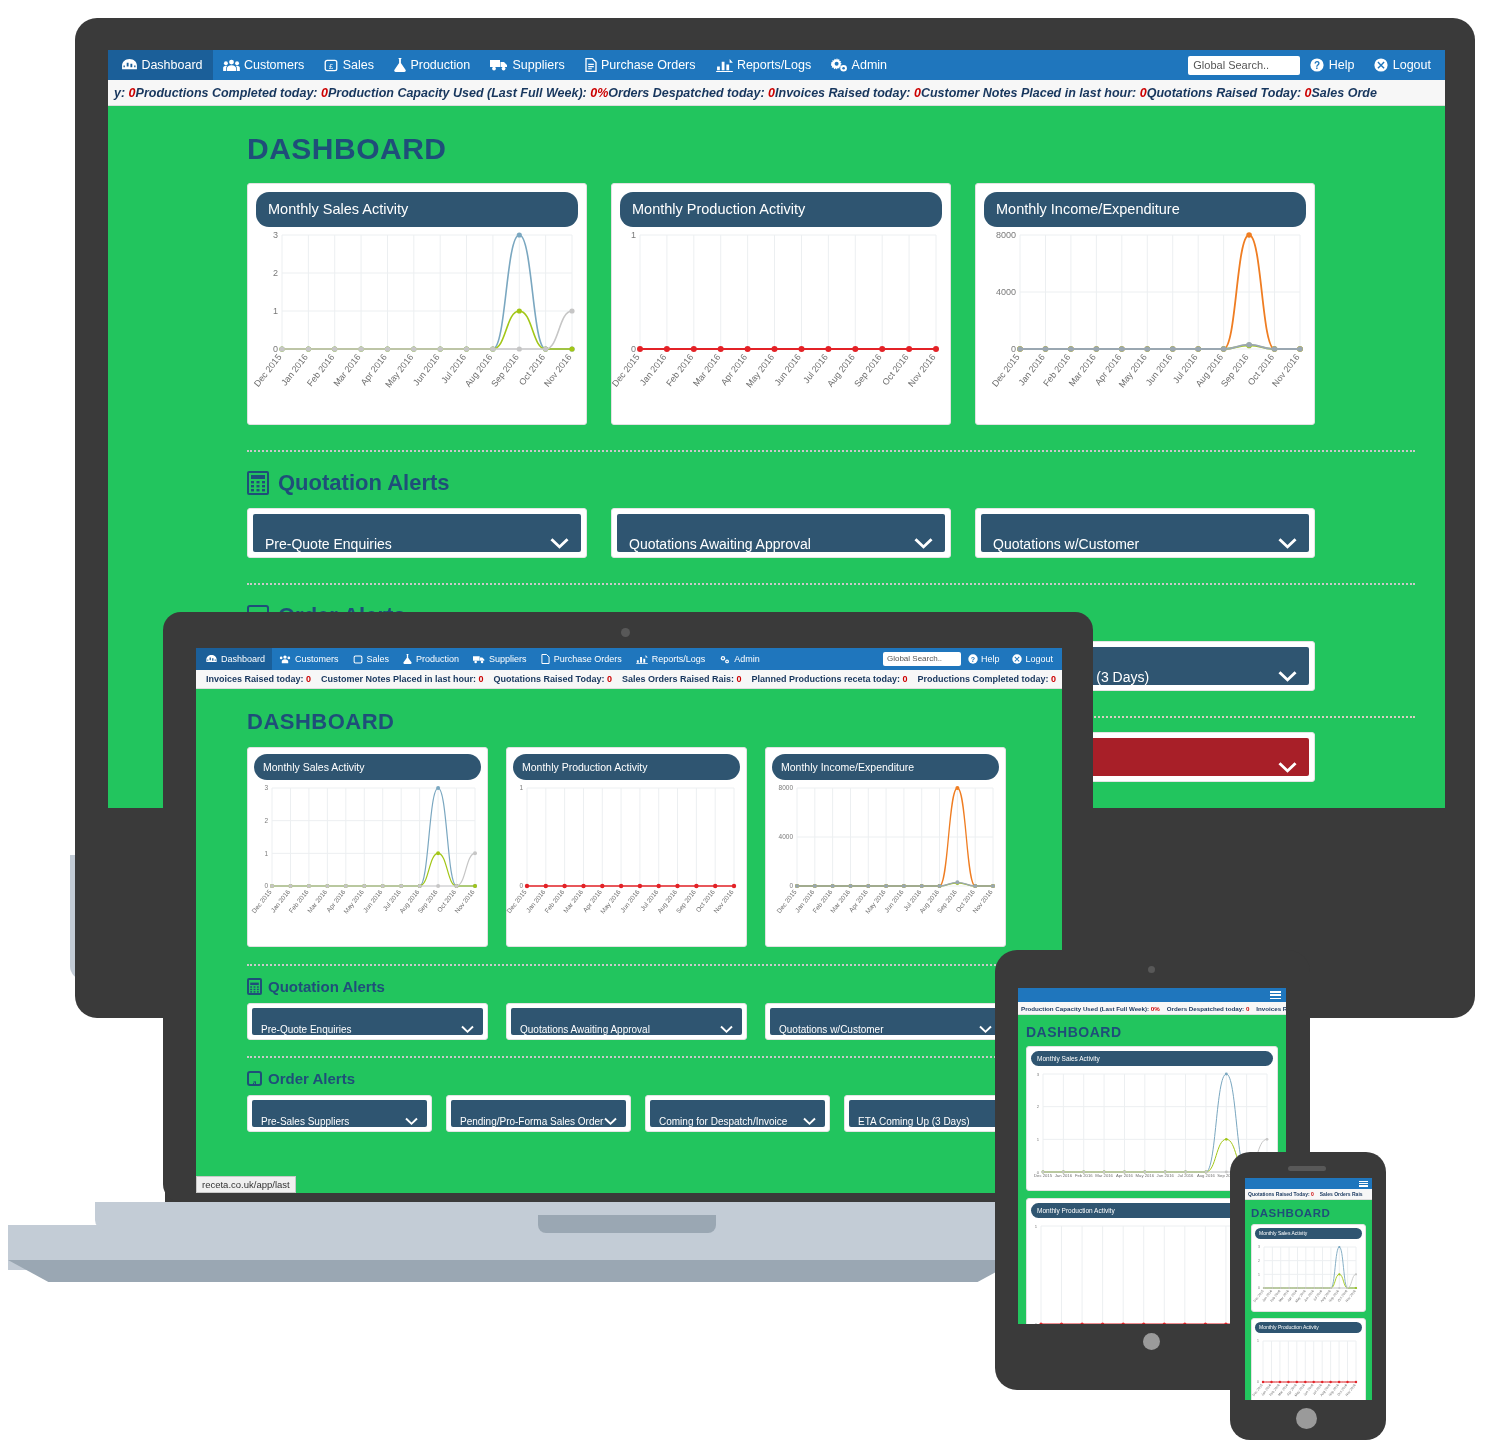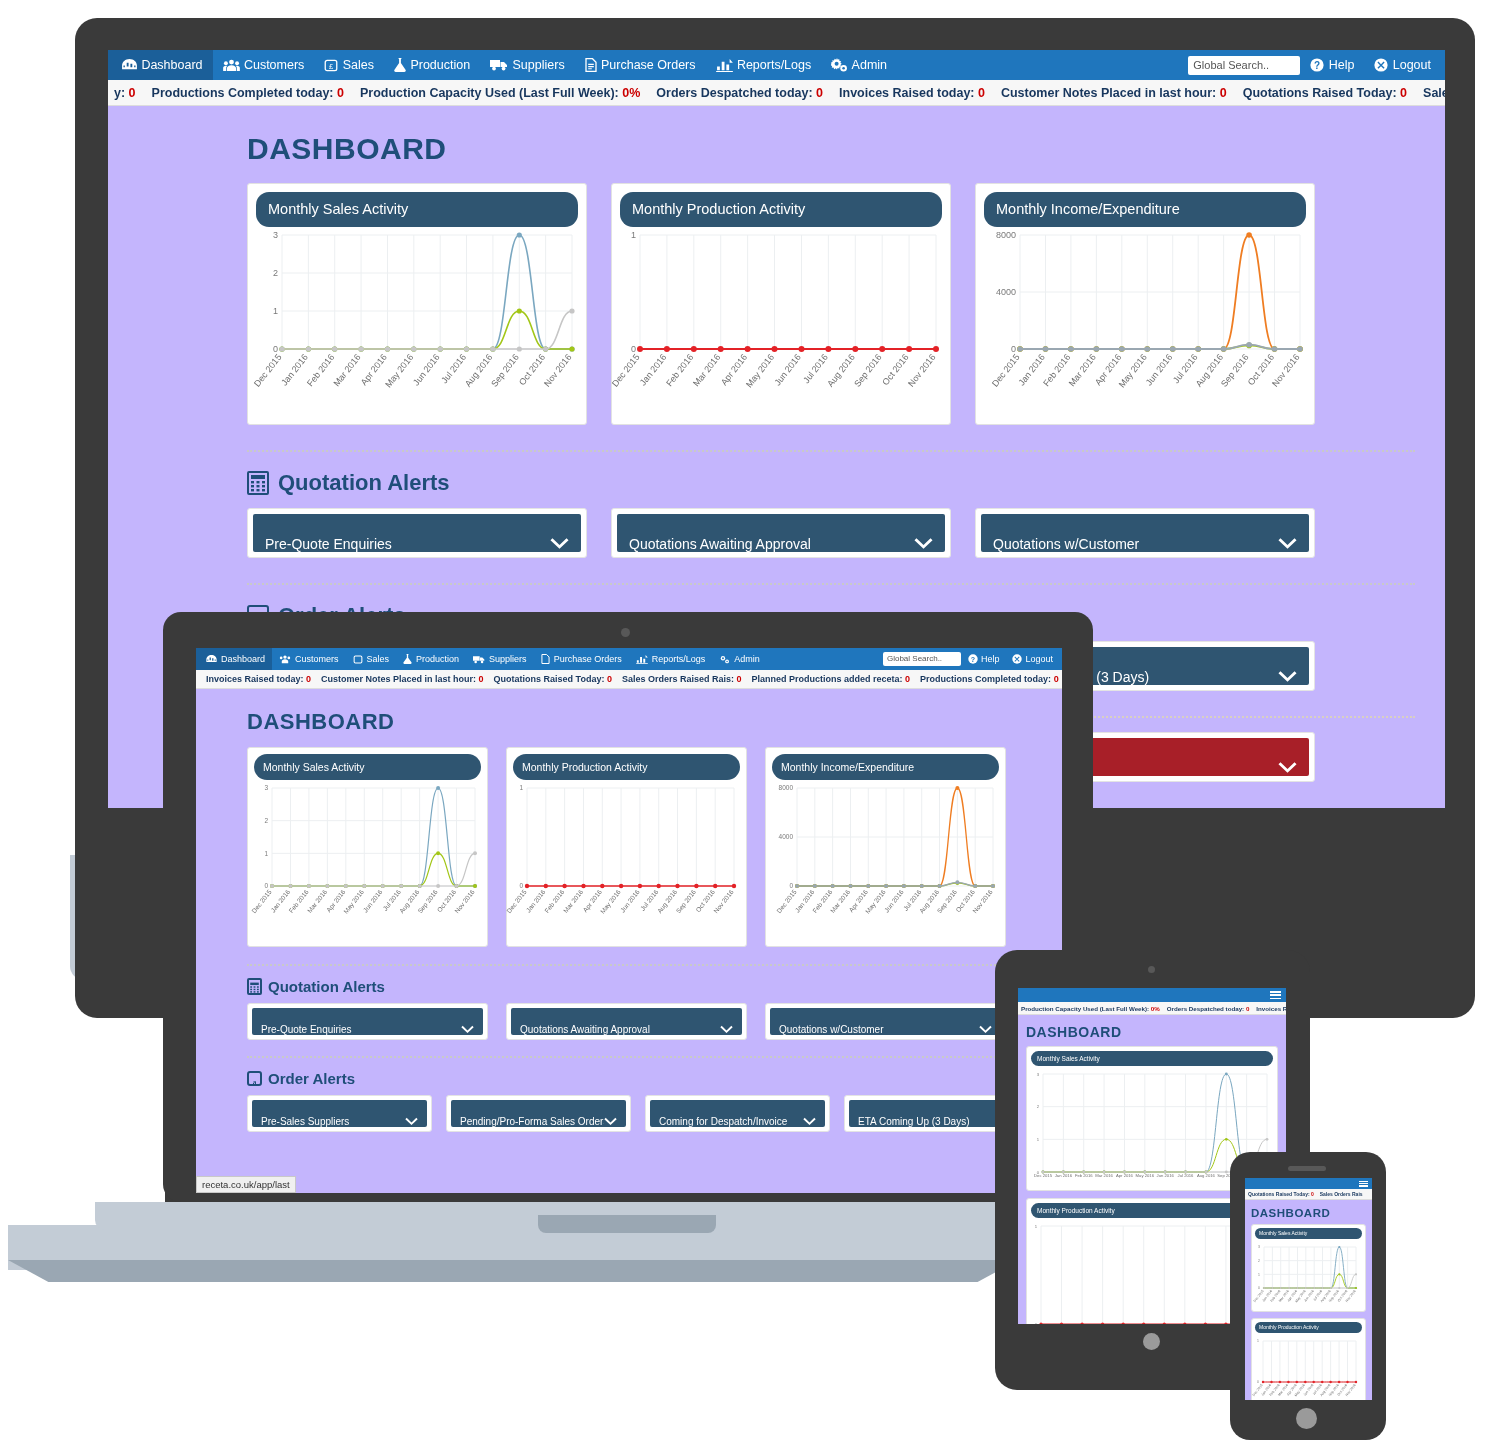--- a/index.html
+++ b/index.html
@@ -1,20 +1,20 @@
 <!DOCTYPE html>
 <html><head>
 <meta charset="utf-8">
 <style>
   * { box-sizing: border-box; margin:0; padding:0; }
   html,body{ width:1500px; height:1440px; background:#fff; font-family:"Liberation Sans", sans-serif; overflow:hidden;}
   .stage{ position:relative; width:1500px; height:1440px; background:#fff;}
 
   
-  .app{ background:#c4b5fd; width:100%; height:100%; overflow:hidden; position:relative;}
+  .app{ background:#22c55e; width:100%; height:100%; overflow:hidden; position:relative;}
   .navbar{ background:#1f76bd; display:flex; align-items:center; width:100%; }
   .nav-item{ display:flex; align-items:center; gap:.35em; color:#fff; white-space:nowrap;}
   .nav-item .ic{ display:inline-flex; align-items:center; justify-content:center; }
   .nav-right{ margin-left:auto; display:flex; align-items:center; }
   .gsearch{ background:#fff; border-radius:2px; color:#555; overflow:hidden; white-space:nowrap;}
   .ticker{ background:#f7f7f7; border-bottom:1px solid #ddd; color:#17365d; font-weight:bold; display:flex; align-items:center; white-space:nowrap; overflow:hidden;}
   .ticker b{ color:#cc0000; }
   .page{ padding:0; }
   .pgtitle{ color:#1f4e79; font-weight:bold; letter-spacing:.5px;}
   .cards{ display:flex; }
@@ -152,21 +152,21 @@
                   <circle cx="7" cy="7" r="6.6" fill="#fff"></circle>
                   <path fill="#1f76bd" d="M4.4 3.6L7 6.2l2.6-2.6 1 1L8 7.2l2.6 2.6-1 1L7 8.2l-2.6 2.6-1-1L6 7.2 3.4 4.6z"></path>
                 </svg>
               </span>
             <span>Logout</span>
           </div>
         </div>
       </div>
 
       <div class="ticker" style="height:26px;font-size:12.5px;padding:0 6px;">
-        <span id="tick-desktop" style="display:flex;gap:16px;">
+        <span id="tick-desktop" style="display:flex;font-style:italic;">
             <span style="white-space: nowrap;"><span>y: </span><b>0</b></span>
             <span style="white-space: nowrap;"><span>Productions Completed today: </span><b>0</b></span>
             <span style="white-space: nowrap;"><span>Production Capacity Used (Last Full Week): </span><b>0%</b></span>
             <span style="white-space: nowrap;"><span>Orders Despatched today: </span><b>0</b></span>
             <span style="white-space: nowrap;"><span>Invoices Raised today: </span><b>0</b></span>
             <span style="white-space: nowrap;"><span>Customer Notes Placed in last hour: </span><b>0</b></span>
             <span style="white-space: nowrap;"><span>Quotations Raised Today: </span><b>0</b></span>
             <span style="white-space: nowrap;"><span>Sales Orde </span><b></b></span>
           </span>
       </div>
@@ -585,21 +585,21 @@
           </div>
         </div>
       </div>
 
       <div class="ticker" style="height:19px;font-size:9px;padding:0 10px;">
         <span id="tick-laptop" style="display:flex;gap:10px;">
             <span style="white-space: nowrap;"><span>Invoices Raised today: </span><b>0</b></span>
             <span style="white-space: nowrap;"><span>Customer Notes Placed in last hour: </span><b>0</b></span>
             <span style="white-space: nowrap;"><span>Quotations Raised Today: </span><b>0</b></span>
             <span style="white-space: nowrap;"><span>Sales Orders Raised Rais: </span><b>0</b></span>
-            <span style="white-space: nowrap;"><span>Planned Productions added receta: </span><b>0</b></span>
+            <span style="white-space: nowrap;"><span>Planned Productions receta today: </span><b>0</b></span>
             <span style="white-space: nowrap;"><span>Productions Completed today: </span><b>0</b></span>
           </span>
       </div>
 
       <div class="page" style="padding:20px 0 0 51px;">
         <div class="pgtitle" style="font-size:22px;margin-bottom:12px;">DASHBOARD</div>
         <div class="cards" style="gap:18px;">
           <div class="card" style="width:241px;height:200px;padding:6px;">
             <div class="cardhdr" style="height:26px;line-height:26px;padding:0 9px;font-size:10.5px;">Monthly Sales Activity</div>
             <div class="chartbox" id="l0" style="height:166px;">

